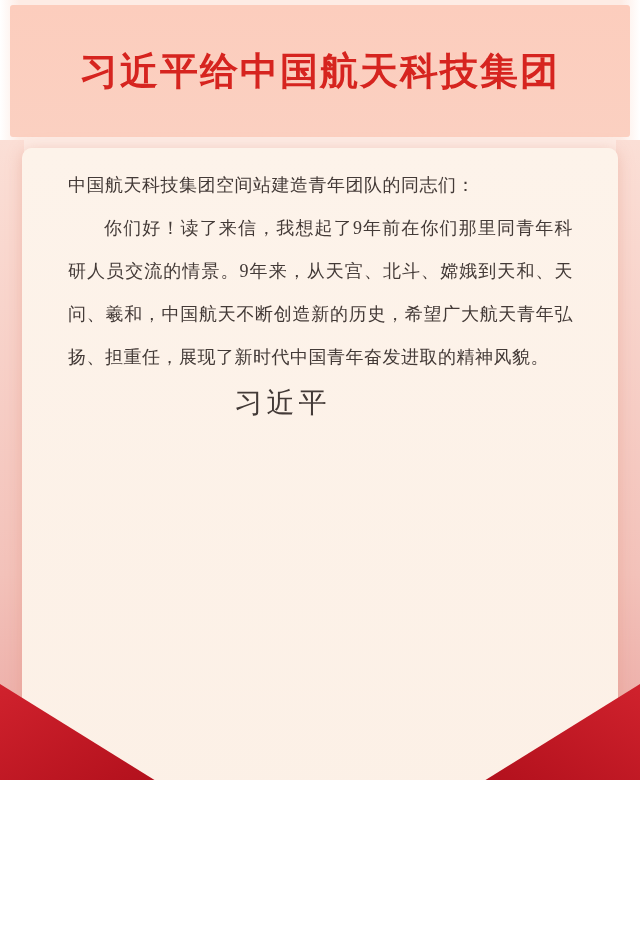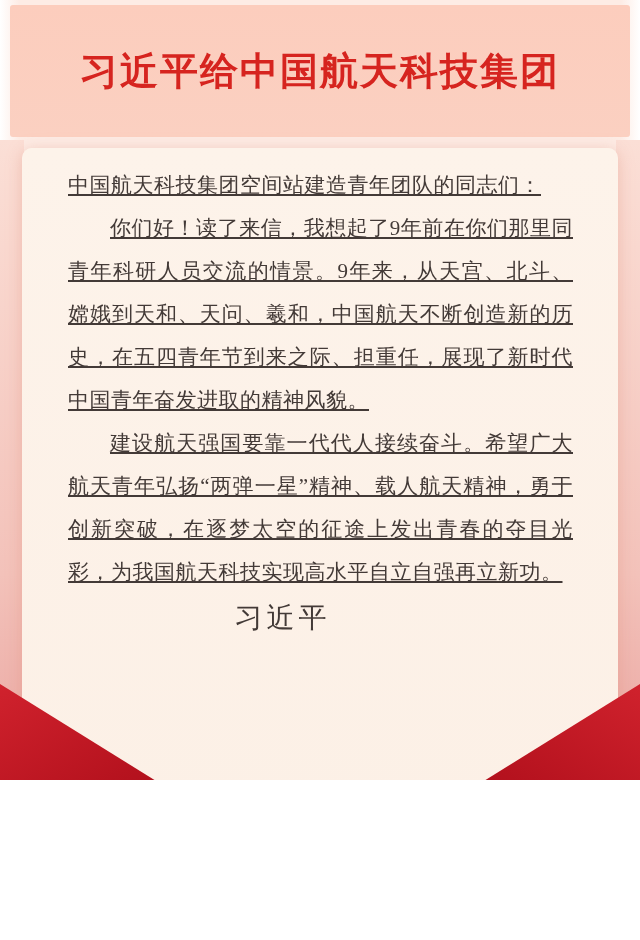--- a/index.html
+++ b/index.html
@@ -32,22 +32,22 @@
   
   .letter-paper{
     position:absolute;left:22px;top:148px;width:596px;height:684px;
     background:linear-gradient(180deg,#fdf3ea 0%,#fcf0e6 100%);
     border-radius:10px;
     box-shadow:0 2px 16px rgba(222,140,120,0.40);
     box-sizing:border-box;
     padding:16px 45px 0 46px;
   }
   .letter-paper p{
-    margin:0;font-size:21px;line-height:43px;color:#433a37;
-    text-align:justify;letter-spacing:0.5px;text-decoration:underline;
+    margin:0;font-size:18px;line-height:43px;color:#433a37;
+    text-align:justify;letter-spacing:0.5px;
   }
   .indent{text-indent:2em;}
   .signature{
     margin-top:2px;text-align:center;padding-right:76px;
     font-size:28px;line-height:43px;color:#433a37;letter-spacing:4px;
   }
   .sign-date{
     text-align:right;padding-right:52px;
     font-size:21px;line-height:43px;color:#433a37;letter-spacing:1px;
   }
@@ -92,22 +92,21 @@
 
   <div class="side-strip left"></div>
   <div class="side-strip right"></div>
 
   <div class="title-banner">
     <div class="title-line">习近平给中国航天科技集团</div>
   </div>
 
   <div class="letter-paper">
     <p>中国航天科技集团空间站建造青年团队的同志们：</p>
-    <p class="indent">你们好！读了来信，我想起了9年前在你们那里同青年科研人员交流的情景。9年来，从天宫、北斗、嫦娥到天和、天问、羲和，中国航天不断创造新的历史，在五四青年节到来之际、担重任，展现了新时代中国青年奋发进取的精神风貌。</p>
-    <p class="indent">建设航天强国要靠一代代人接续奋斗。希望广大航天青年弘扬“两弹一星”精神、载人航天精神，勇于创新突破，在逐梦太空的征途上发出青春的夺目光彩，为我国航天科技实现高水平自立自强再立新功。</p>
+    <p class="indent">你们好！读了来信，我想起了9年前在你们那里同青年科研人员交流的情景。9年来，从天宫、北斗、嫦娥到天和、天问、羲和，中国航天不断创造新的历史，希望广大航天青年弘扬、担重任，展现了新时代中国青年奋发进取的精神风貌。</p>
     <div class="signature">习近平</div>
   </div>
 
   <div class="flap flap-left"></div>
   <div class="flap flap-right"></div>
   <div class="flap flap-bottom"></div>
 
   <div class="credit">
     <span class="emblem"></span>
     <span class="credit-text">新华社发</span>

